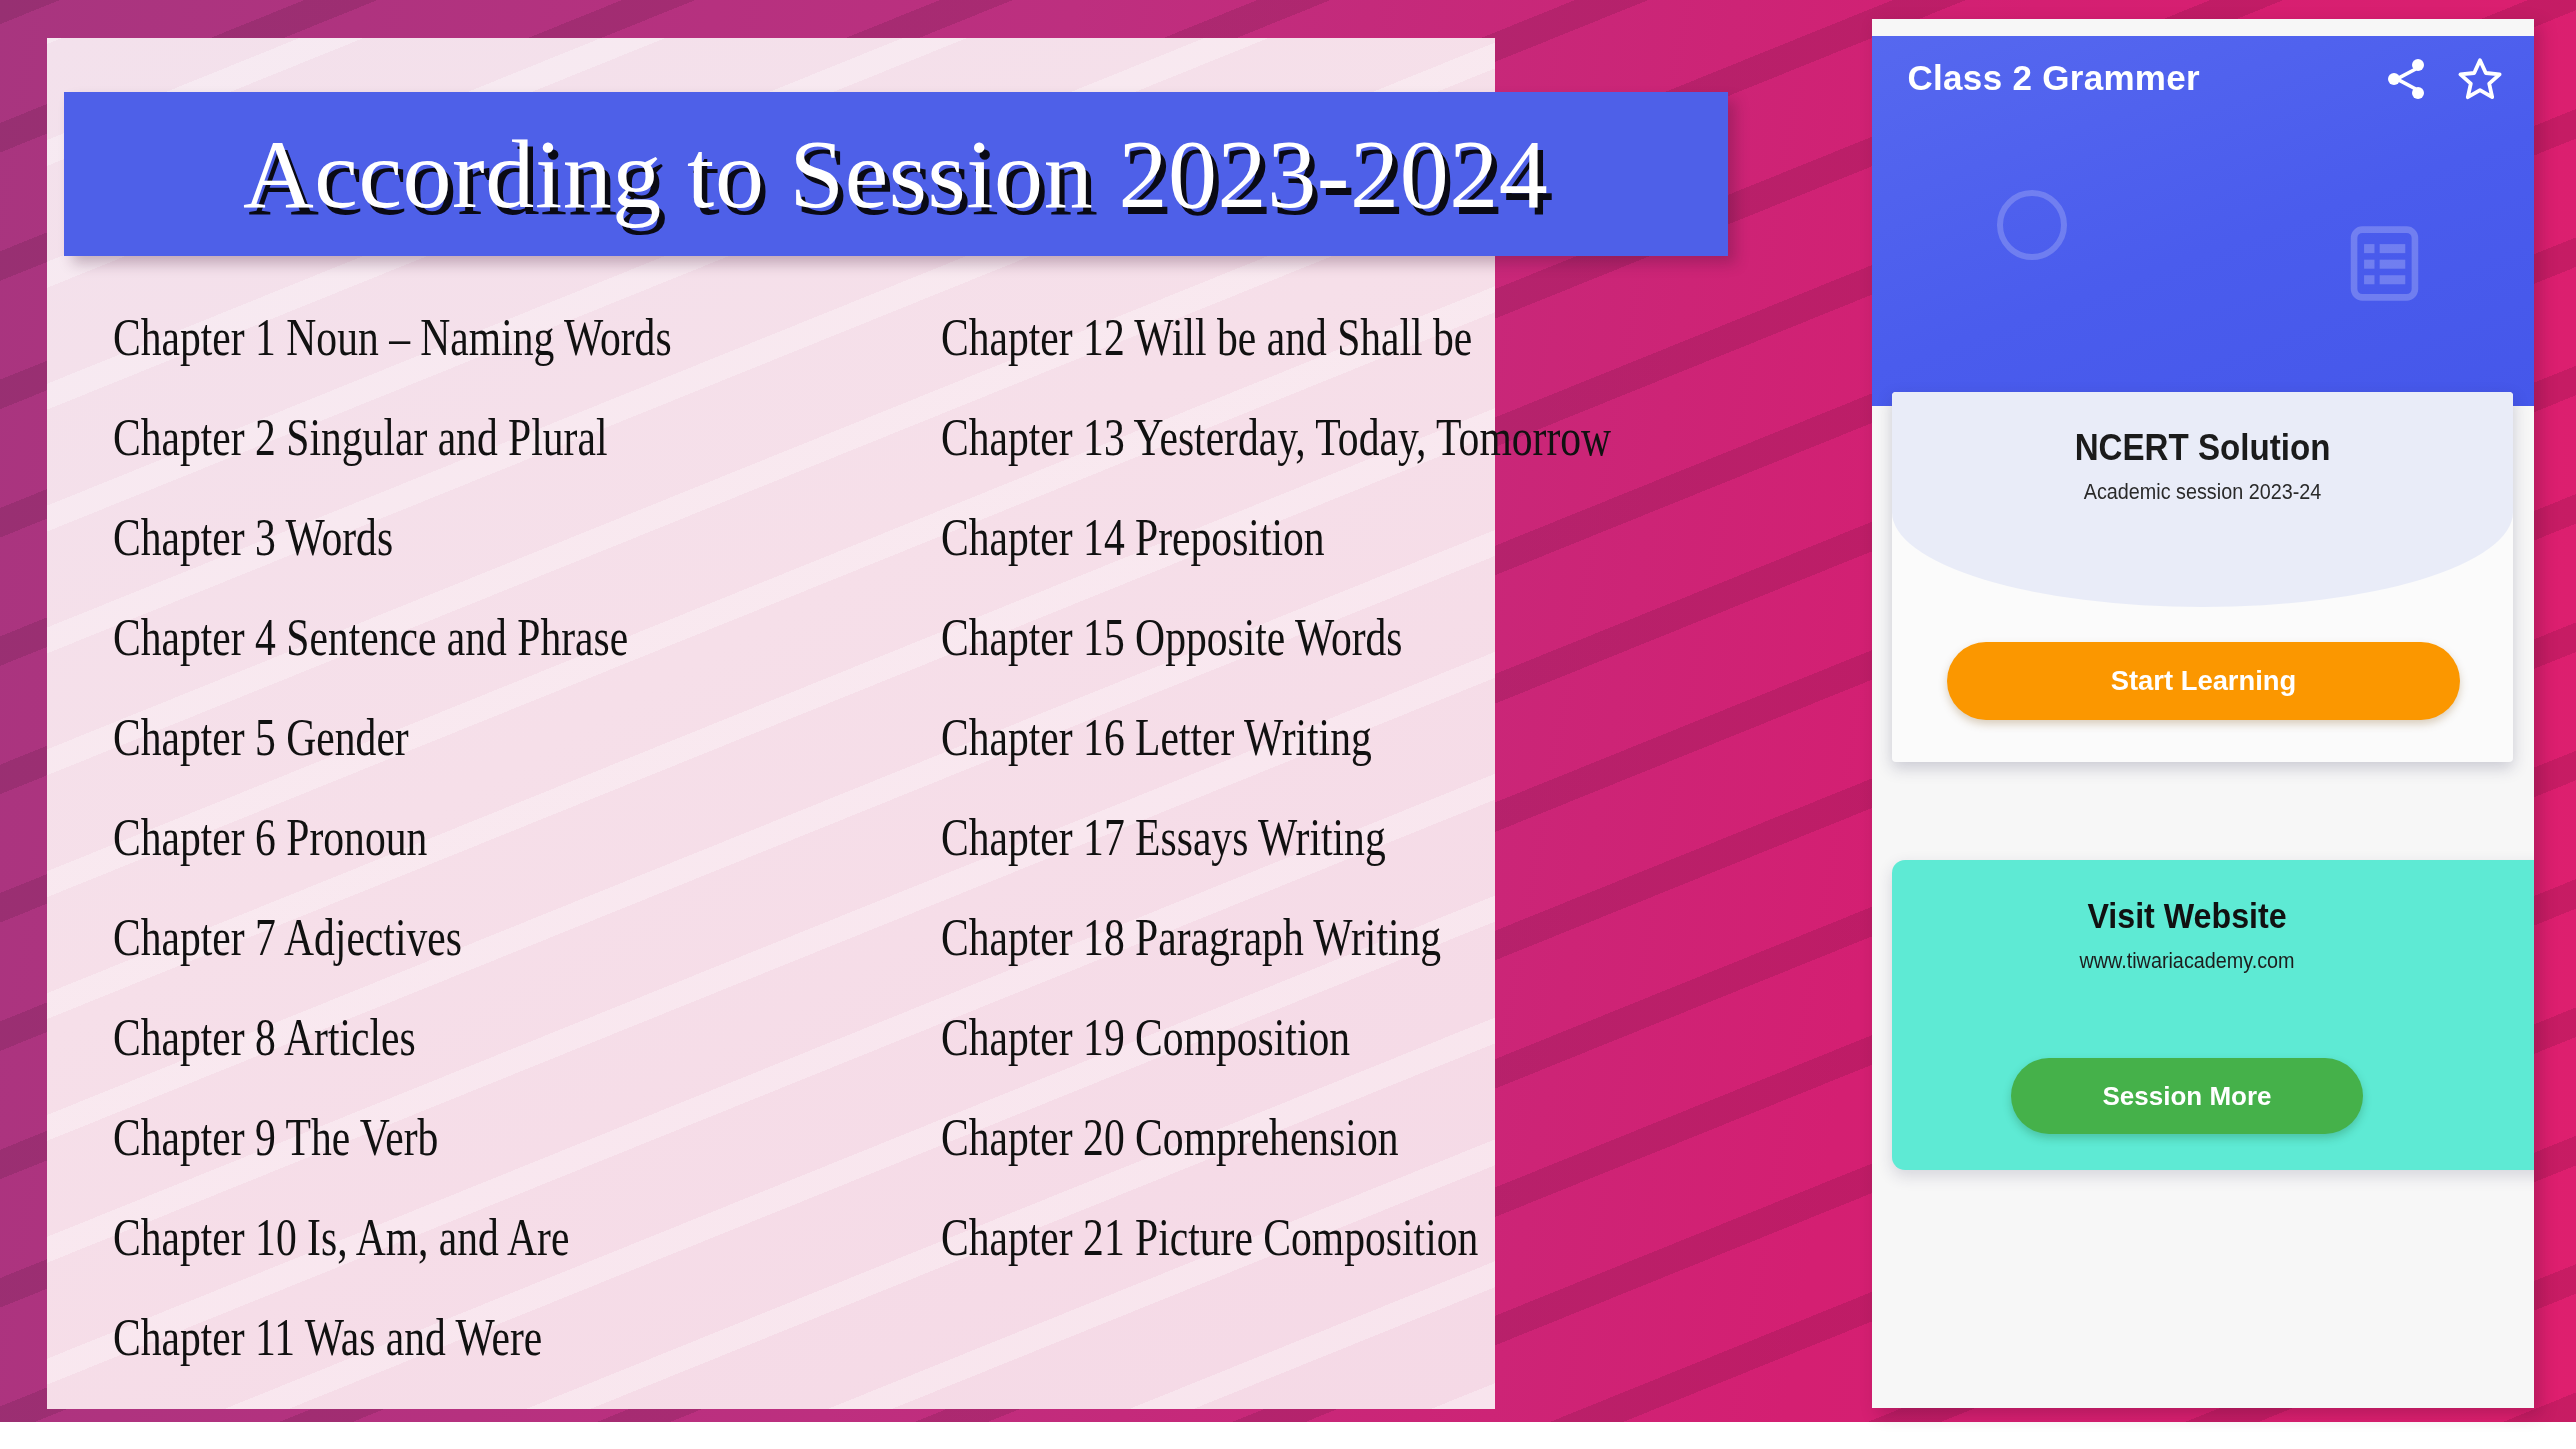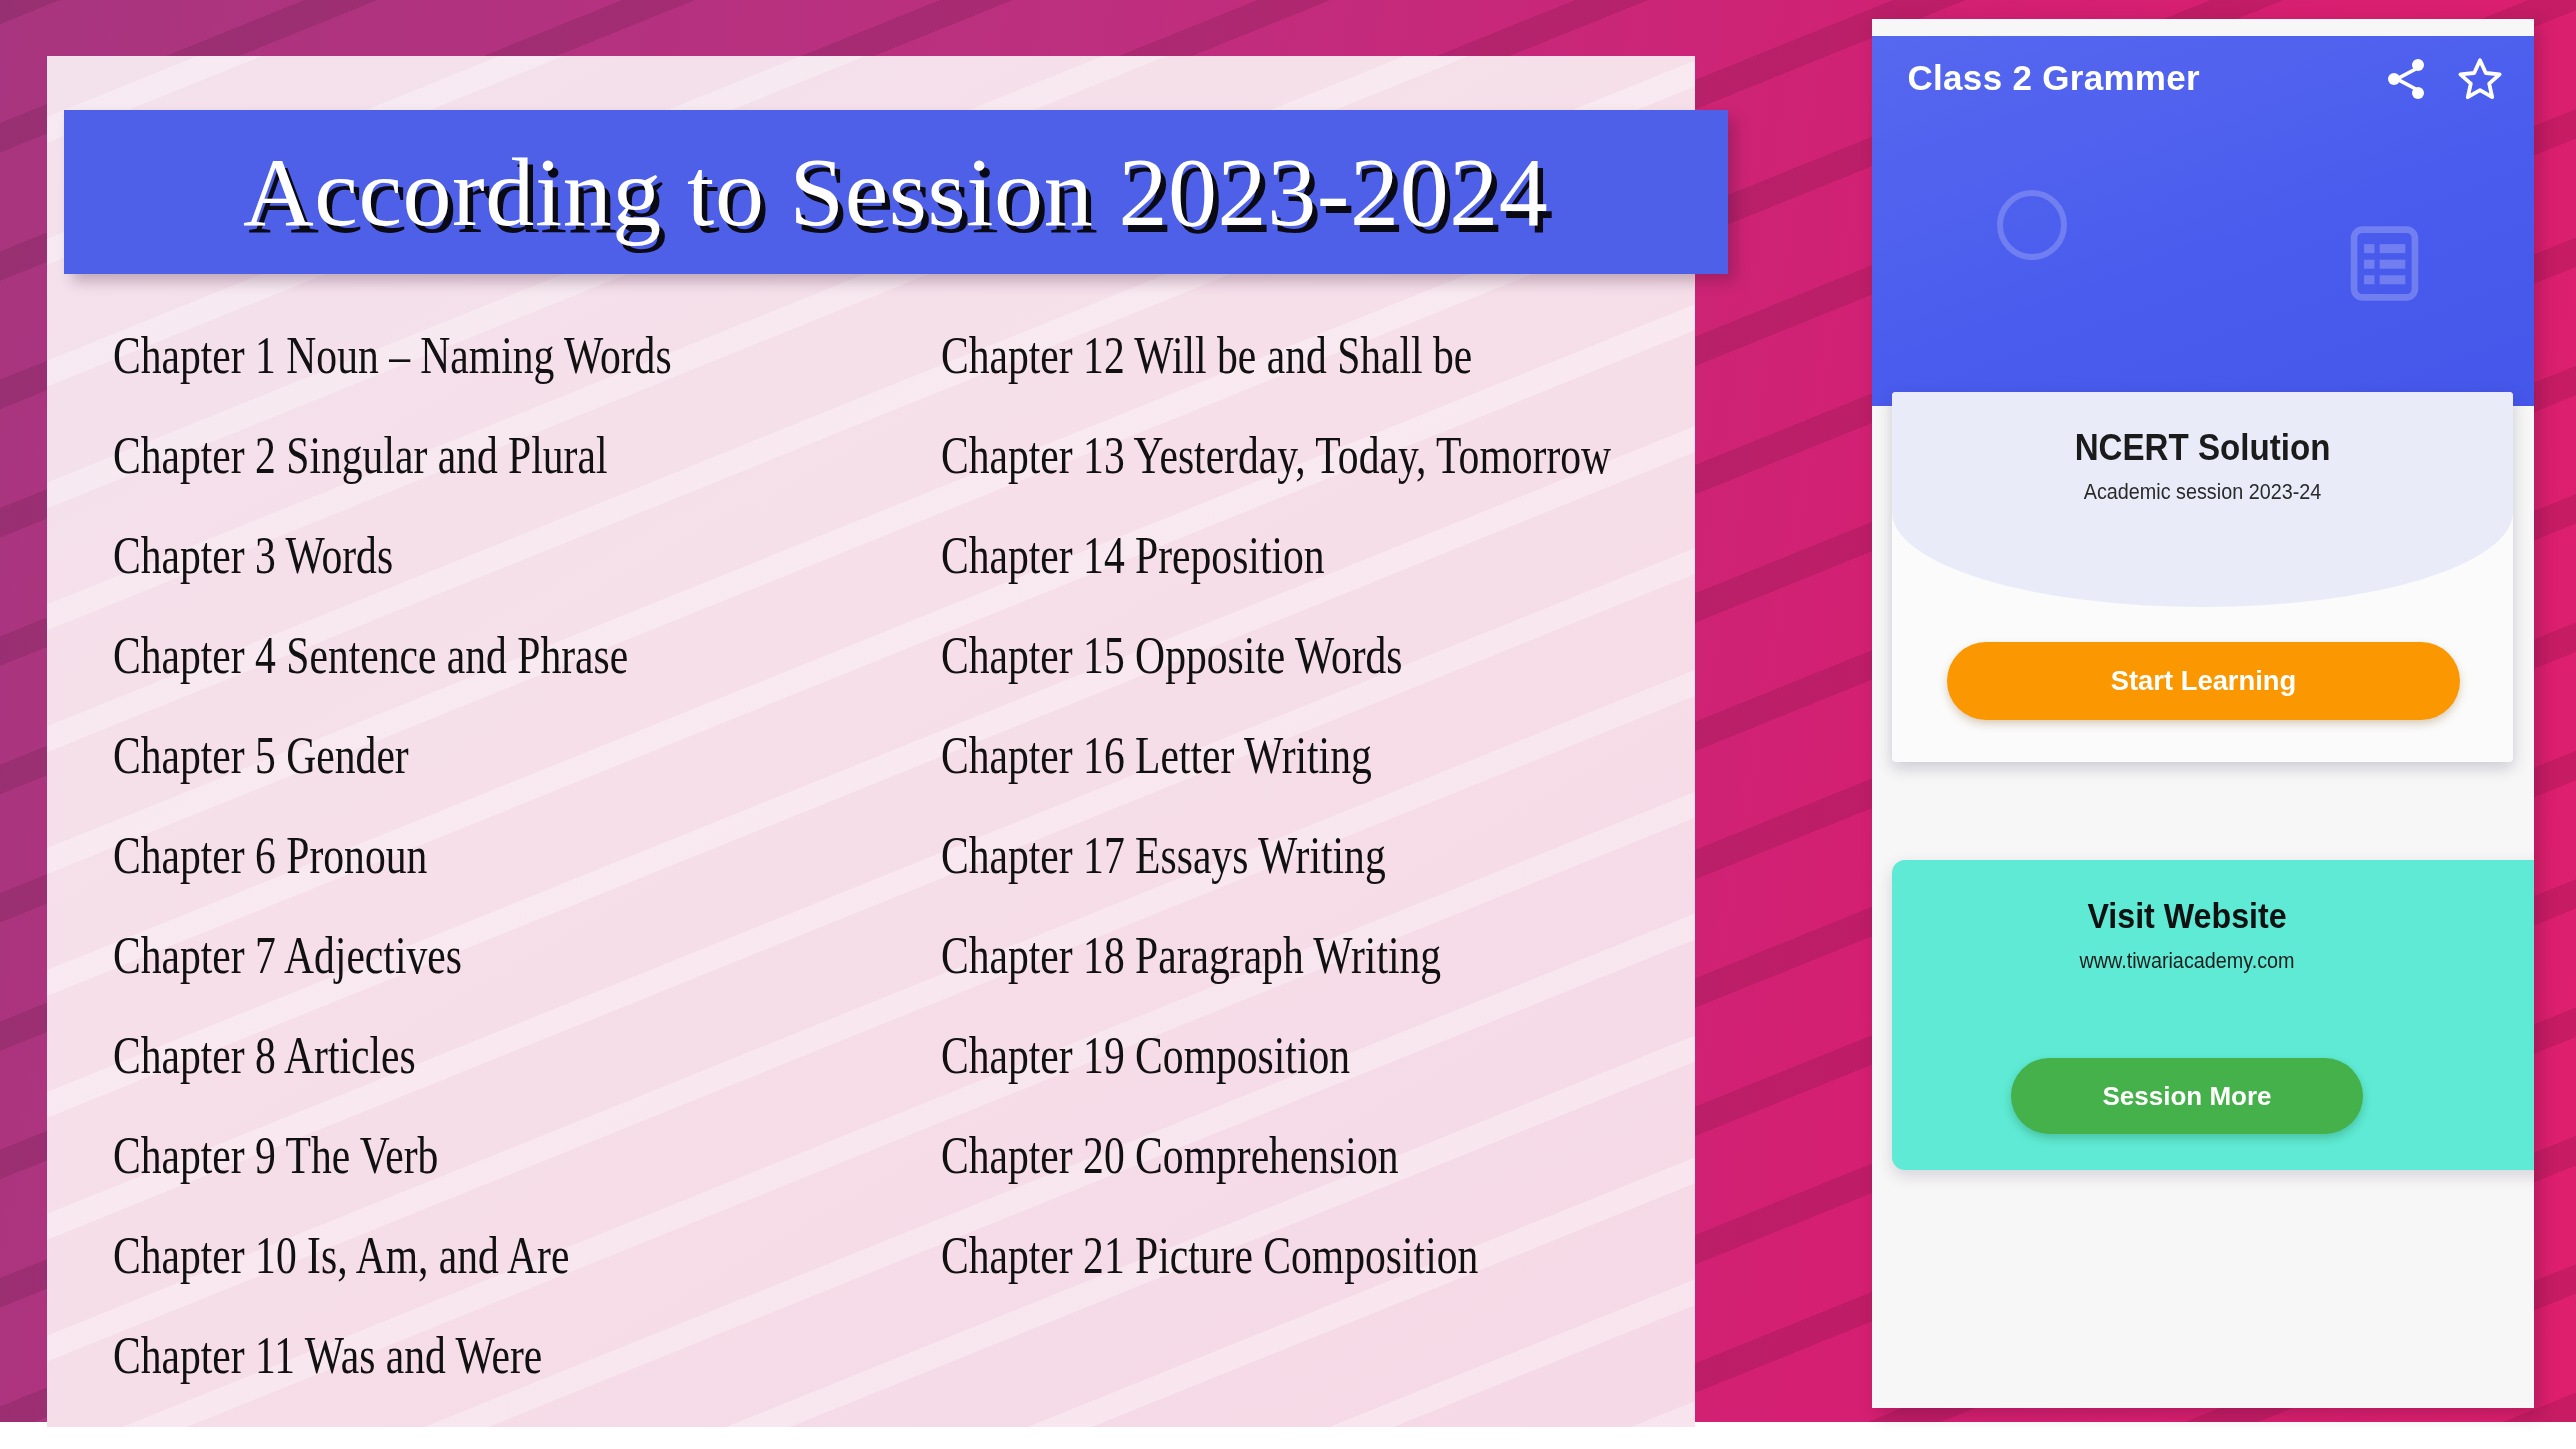--- a/index.html
+++ b/index.html
@@ -25,22 +25,22 @@
       linear-gradient(100deg,#a8357f 0%, #bd2f7f 38%, #d41f72 72%, #de1f6e 100%);
   }
   #backdrop-bottomstrip {
     position:absolute; left:0; top:1422px; width:2576px; height:27px;
     background:#ffffff;
   }
 
   
   #slide {
     position:absolute;
-    left:47px; top:56px;
-    width:1648px; height:1371px;
+    left:47px; top:38px;
+    width:1448px; height:1371px;
     background:
       repeating-linear-gradient(
         -22deg,
         rgba(255,255,255,0.30) 0px,
         rgba(255,255,255,0.30) 24px,
         rgba(255,255,255,0.00) 24px,
         rgba(255,255,255,0.00) 113px
       ),
       linear-gradient(150deg,#f3e1ec 0%, #f6dfe9 45%, #f5d9e6 100%);
   }

